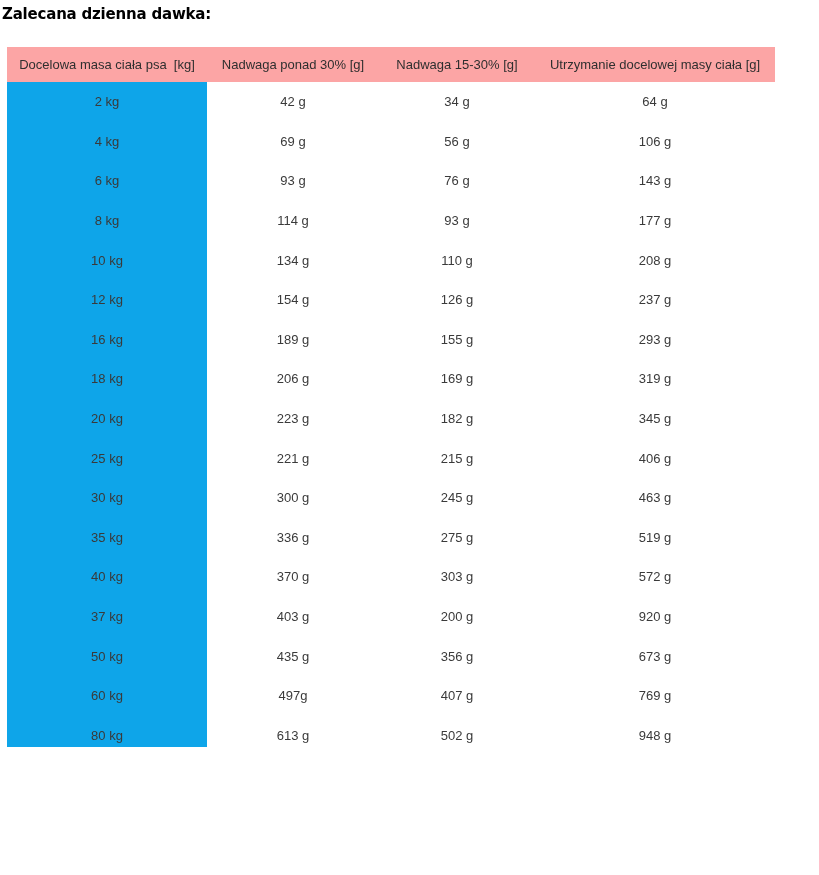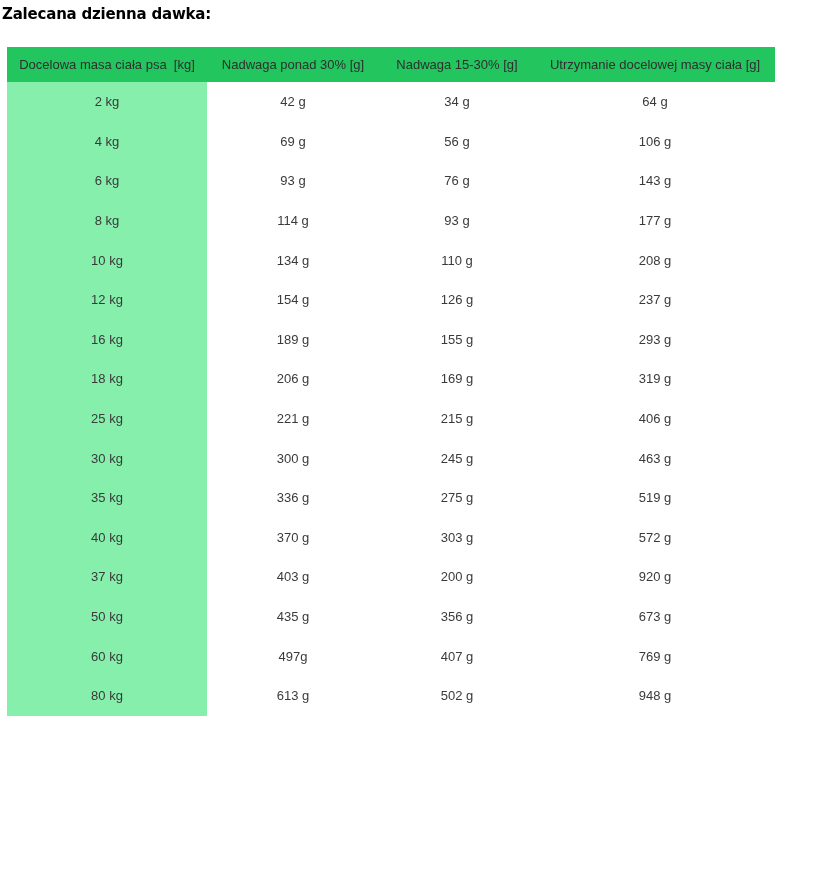--- a/index.html
+++ b/index.html
@@ -31,39 +31,39 @@
     table-layout: fixed;
     width: 768px;
   }
   table.dosage-table col.c1 { width: 200px; }
   table.dosage-table col.c2 { width: 172px; }
   table.dosage-table col.c3 { width: 156px; }
   table.dosage-table col.c4 { width: 240px; }
   table.dosage-table th {
     height: 35px;
     padding: 0 2px;
-    background: #22c55e;
+    background: #fca5a5;
     font-weight: normal;
     font-size: 13px;
     color: #2f2f2f;
     text-align: center;
     vertical-align: middle;
     white-space: pre;
   }
   table.dosage-table td {
     height: 39.6px;
     padding: 0;
     font-size: 13px;
     color: #3a3a3a;
     text-align: center;
     vertical-align: middle;
     background: #ffffff;
   }
   table.dosage-table td.weight-col {
-    background: #86efac;
+    background: #0ea5e9;
   }
 </style>
 </head>
 <body>
 
 <div class="page">
   <div class="page-title">Zalecana dzienna dawka:</div>
 
   <div class="table-wrap">
     <table class="dosage-table">
@@ -124,20 +124,26 @@
             <td>155 g</td>
             <td>293 g</td>
           </tr>
           <tr>
             <td class="weight-col">18 kg</td>
             <td>206 g</td>
             <td>169 g</td>
             <td>319 g</td>
           </tr>
           <tr>
+            <td class="weight-col">20 kg</td>
+            <td>223 g</td>
+            <td>182 g</td>
+            <td>345 g</td>
+          </tr>
+          <tr>
             <td class="weight-col">25 kg</td>
             <td>221 g</td>
             <td>215 g</td>
             <td>406 g</td>
           </tr>
           <tr>
             <td class="weight-col">30 kg</td>
             <td>300 g</td>
             <td>245 g</td>
             <td>463 g</td>

